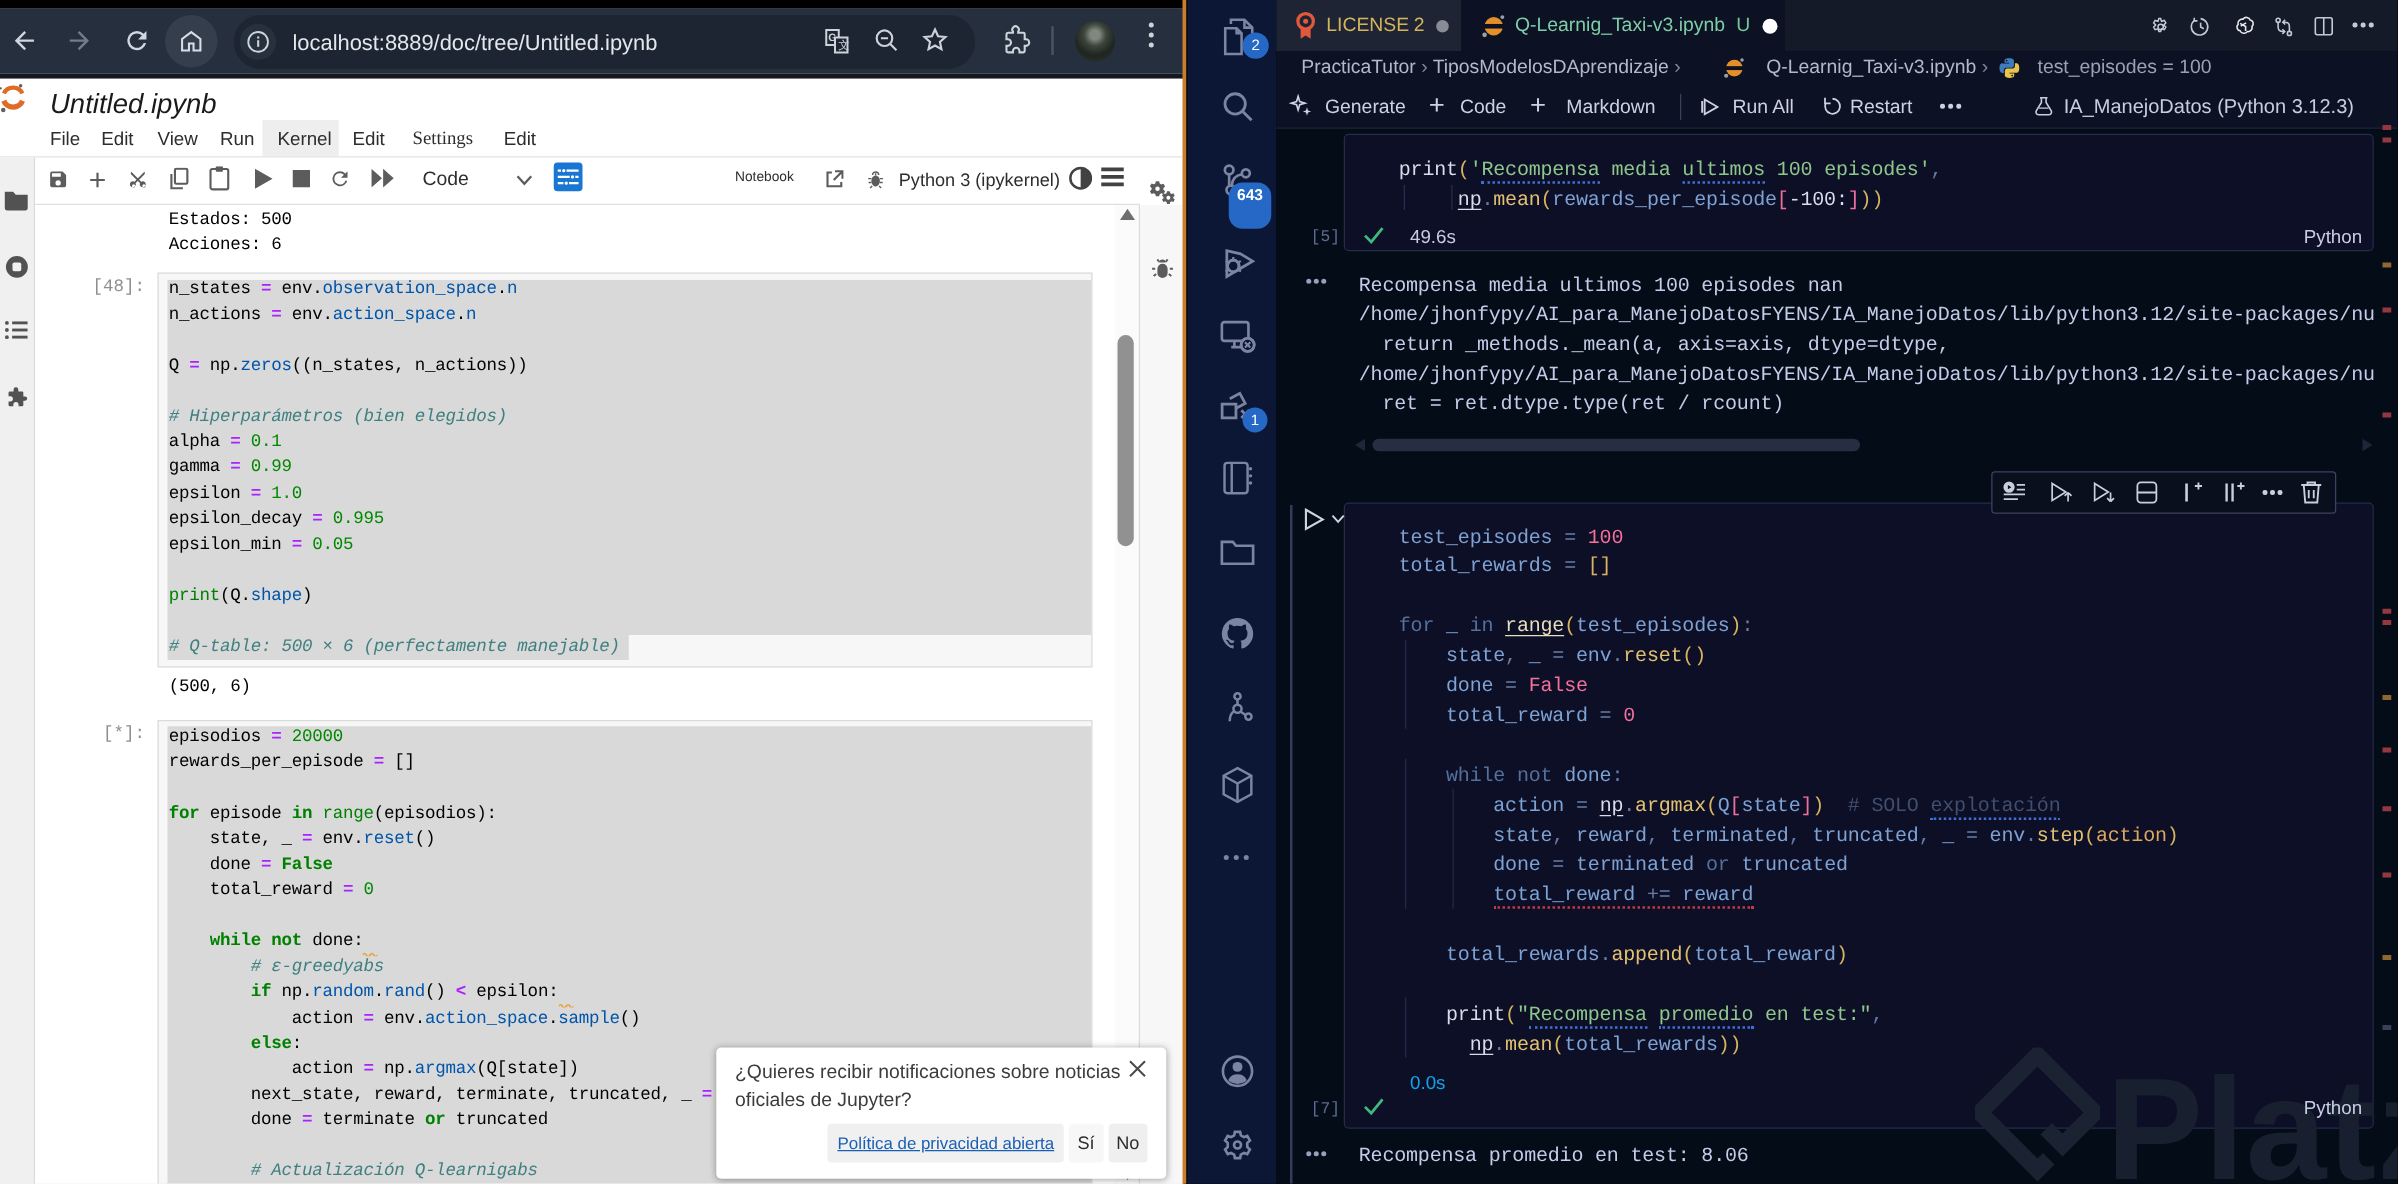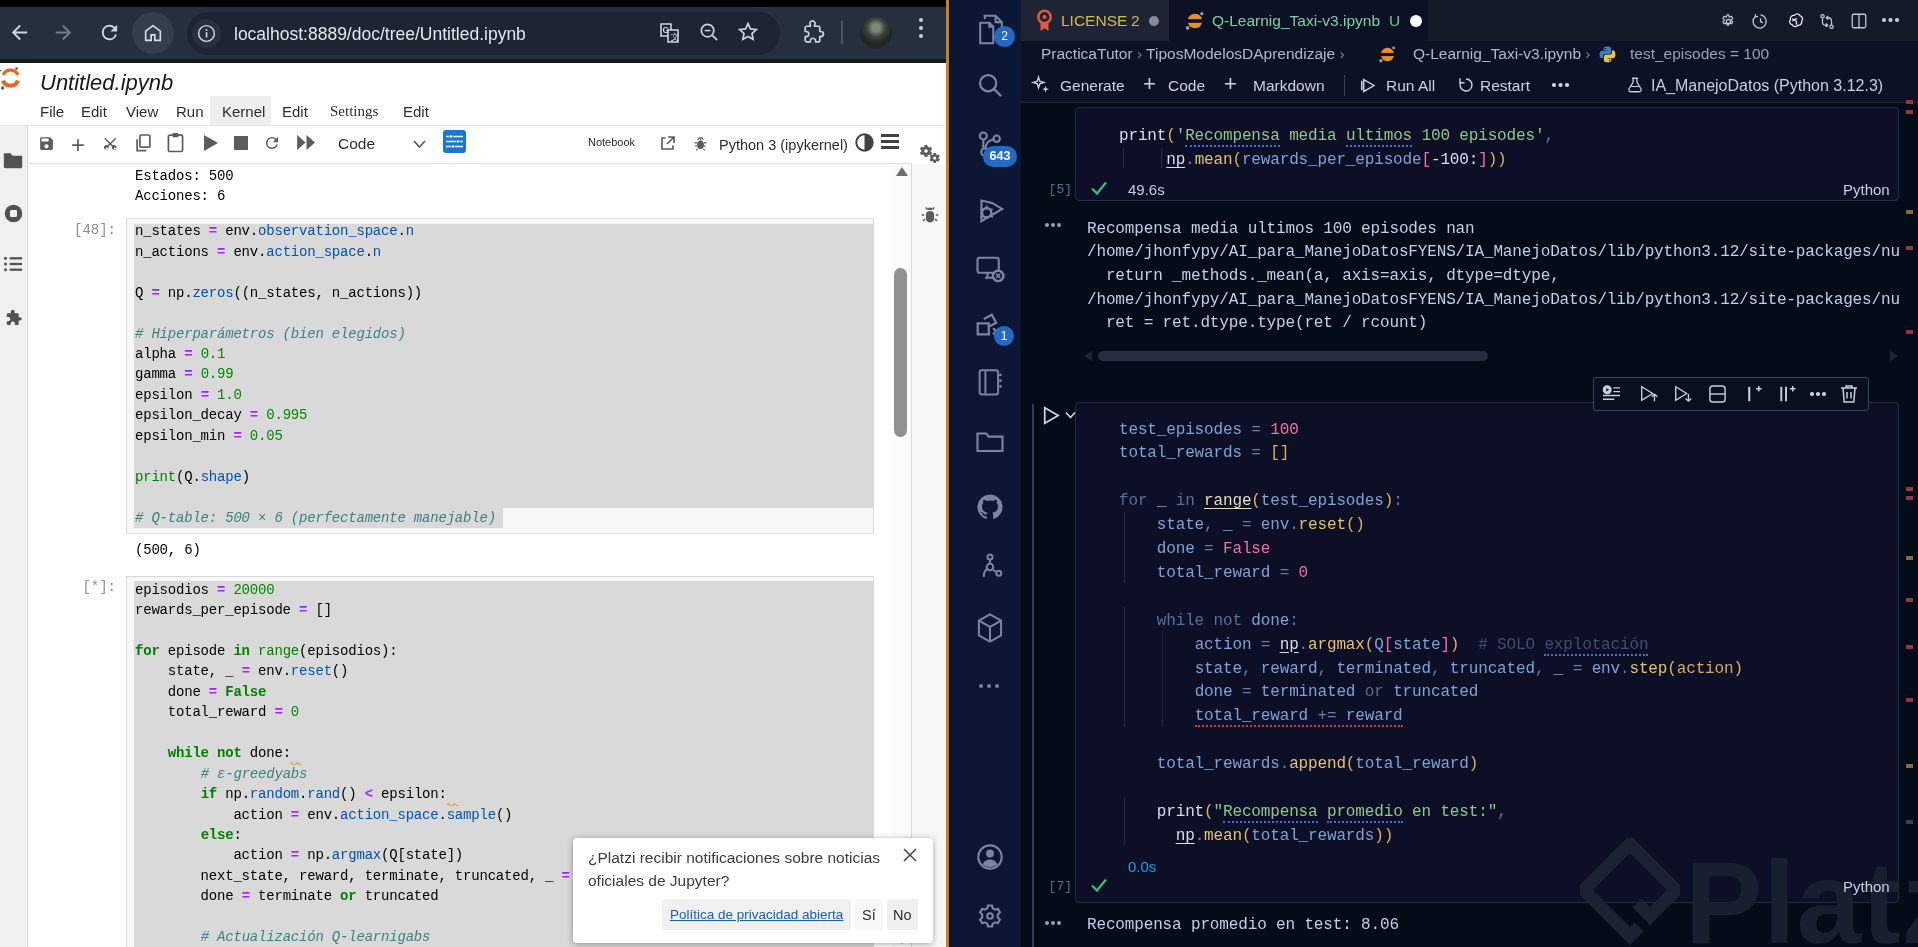--- a/index.html
+++ b/index.html
@@ -258,21 +258,21 @@
     <svg class="a" style="left:918px;top:80px;" width="24" height="24" viewBox="0 0 24 24" fill="#5c5c5c">
         <path d="M9.3 2l.5 1.8a5 5 0 0 1 1.2.7l1.8-.6 1.3 2.2-1.4 1.3c.1.4.1.9 0 1.3l1.4 1.3-1.3 2.2-1.8-.6a5 5 0 0 1-1.2.7L9.3 14H6.7l-.5-1.8a5 5 0 0 1-1.2-.7l-1.8.6L1.9 9.9l1.4-1.3a4 4 0 0 1 0-1.3L1.9 6l1.3-2.2 1.8.6a5 5 0 0 1 1.2-.7L6.7 2h2.6zM8 6.2A1.8 1.8 0 1 0 8 9.8 1.8 1.8 0 0 0 8 6.2z"></path>
         <path d="M17.8 10l.4 1.5a4 4 0 0 1 1 .6l1.5-.5 1.1 1.9-1.2 1a3.4 3.4 0 0 1 0 1.1l1.2 1-1.1 1.9-1.5-.5a4 4 0 0 1-1 .6l-.4 1.5h-2.2l-.4-1.5a4 4 0 0 1-1-.6l-1.5.5-1.1-1.9 1.2-1a3.4 3.4 0 0 1 0-1.1l-1.2-1 1.1-1.9 1.5.5a4 4 0 0 1 1-.6l.4-1.5h2.2zm-1.1 3.5a1.6 1.6 0 1 0 0 3.2 1.6 1.6 0 0 0 0-3.2z"></path>
       </svg>
     <svg class="a" style="left:920px;top:142px;" width="20" height="20" viewBox="0 0 24 24" fill="#5c5c5c">
         <path d="M12 8a4 4 0 0 1 4 4v4a4 4 0 0 1-8 0v-4a4 4 0 0 1 4-4zM9 5.5 7 3M15 5.5 17 3M5 12H2M22 12h-3M6 17l-2.5 2M18 17l2.5 2" stroke="#5c5c5c" stroke-width="1.8"></path>
         <path d="M9 6a3 3 0 0 1 6 0z"></path>
       </svg>
 
     <div class="a" style="left:573px;top:775px;width:360px;height:105px;background:#fff;border-radius:4px;box-shadow:0 1px 6px rgba(0,0,0,0.35);"></div>
-    <div class="a" style="left:588px;top:783px;width:330px;white-space:normal;font-size:15.5px;line-height:23px;color:#3c3c3c;">¿Platzi recibir notificaciones sobre noticias oficiales de Jupyter?</div>
+    <div class="a" style="left:588px;top:783px;width:330px;white-space:normal;font-size:15.5px;line-height:23px;color:#3c3c3c;">¿Quieres recibir notificaciones sobre noticias oficiales de Jupyter?</div>
     <svg class="a" style="left:903px;top:785px;" width="14" height="14" viewBox="0 0 14 14">
         <path d="M1 1l12 12M13 1L1 13" stroke="#4a4a4a" stroke-width="1.6"></path>
       </svg>
     <div class="a" style="left:662px;top:836px;width:189px;height:31px;background:#f0f0f0;border-radius:3px;"></div>
     <div class="a" style="left:670px;top:844px;font-size:13.5px;color:#1a5fb4;text-decoration:underline;">Política de privacidad abierta</div>
     <div class="a" style="left:855px;top:836px;width:28px;height:31px;background:#f7f7f7;border-radius:3px;"></div>
     <div class="a" style="left:862px;top:844px;font-size:14.5px;color:#2d2d2d;">Sí</div>
     <div class="a" style="left:887px;top:836px;width:31px;height:31px;background:#efefef;border-radius:3px;"></div>
     <div class="a" style="left:893px;top:844px;font-size:14.5px;color:#2d2d2d;">No</div>
   </div>
@@ -290,21 +290,21 @@
     <svg class="a" style="left:25px;top:70px;" width="30" height="30" viewBox="0 0 24 24" fill="none" stroke="#7b84a0" stroke-width="1.8">
         <circle cx="10.5" cy="10.5" r="6.5"></circle>
         <path d="M15.5 15.5L21 21"></path>
       </svg>
     <svg class="a" style="left:24px;top:128px;" width="32" height="32" viewBox="0 0 24 24" fill="none" stroke="#7b84a0" stroke-width="1.6">
         <circle cx="7" cy="6" r="2.6"></circle>
         <circle cx="17" cy="8" r="2.4"></circle>
         <circle cx="8" cy="18" r="2.6"></circle>
         <path d="M7 8.6V15.4M14.6 8.6C12 9 9 10 8.6 15.4"></path>
       </svg>
-    <div class="a" style="left:33px;top:146px;width:34px;height:21px;border-radius:11px;background:#2668c5;color:#fff;font-size:12.5px;font-weight:bold;text-align:center;line-height:21px;">643</div>
+    <div class="a" style="left:33px;top:146px;width:34px;height:37px;border-radius:11px;background:#2668c5;color:#fff;font-size:12.5px;font-weight:bold;text-align:center;line-height:21px;">643</div>
     <svg class="a" style="left:25px;top:196px;" width="31" height="31" viewBox="0 0 24 24" fill="none" stroke="#7b84a0" stroke-width="1.7">
         <path d="M13.5 5.5L21 10l-16 9.5v-16z"></path>
         <circle cx="9" cy="13" r="3.6" fill="#0c1736"></circle>
         <path d="M9 9.4v-2M6 11l-1.6-1.2M6.2 15.5l-2 .8M12 11l1.6-1.2M11.8 15.5l2 .8" stroke-width="1.4"></path>
         <circle cx="9" cy="13" r="3.6"></circle>
       </svg>
     <svg class="a" style="left:25px;top:255px;" width="30" height="28" viewBox="0 0 24 22" fill="none" stroke="#7b84a0" stroke-width="1.7">
         <rect x="2" y="2" width="17" height="12" rx="1.5"></rect>
         <path d="M8 18h8M10 14v4"></path>
         <circle cx="18.5" cy="16.5" r="4.2" fill="#0c1736"></circle>

